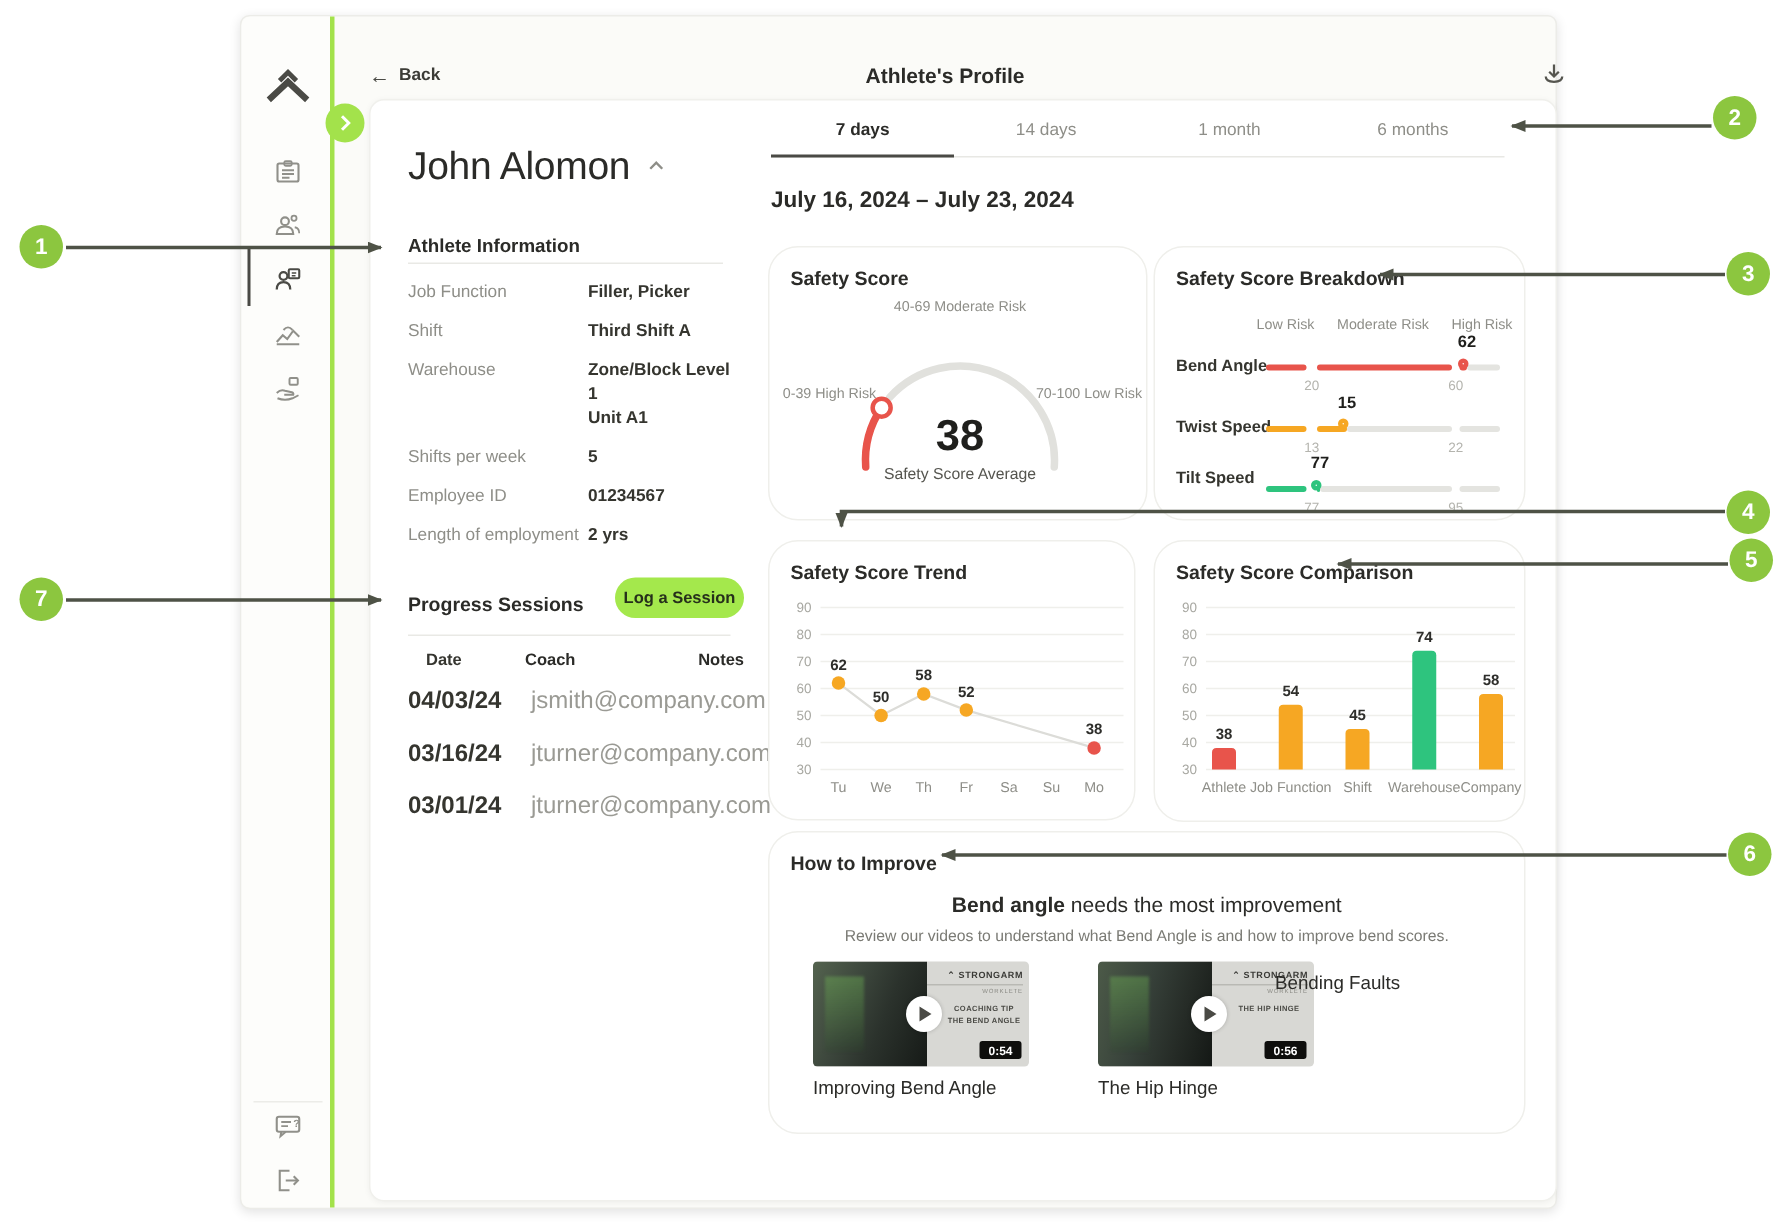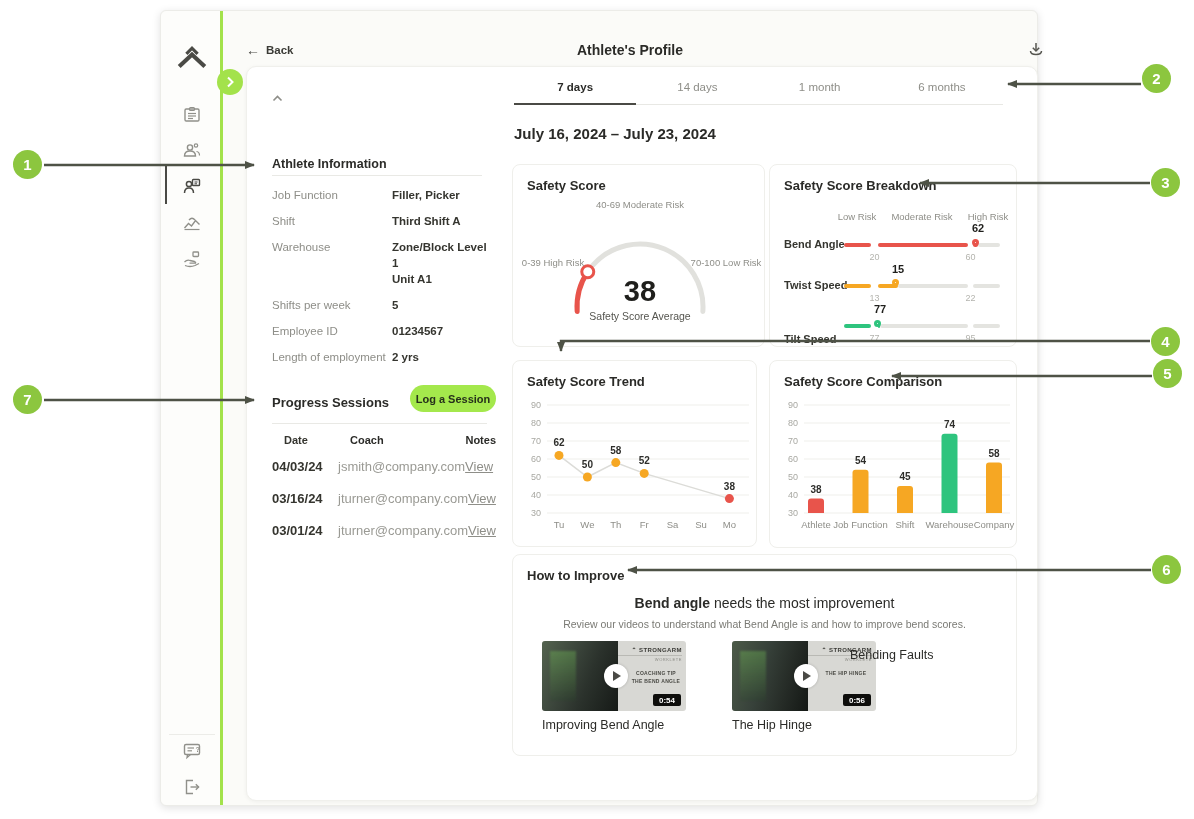--- a/index.html
+++ b/index.html
@@ -46,35 +46,35 @@
   .info-value { color:#35352F; font-weight:600; white-space:pre-line; }
 
   .sessions-title { position:absolute; left:25px; top:328px; font-size:13px; font-weight:700; color:#2B2B28; }
   .log-btn { position:absolute; left:163px; top:318px; width:86px; height:27px; border-radius:14px;
              background:#A4E84C; border:none; font-family:inherit; font-size:11px; font-weight:700;
              color:#26301B; cursor:pointer; }
   .hr2 { position:absolute; left:25px; top:356px; width:215px; height:1px; background:#E9E9E5; }
   .tbl-head { position:absolute; left:37px; top:367px; width:212px; display:flex;
               font-size:11px; font-weight:700; color:#2B2B28; }
   .tbl-rows { position:absolute; left:25px; top:392px; width:212px; display:flex; flex-direction:column; gap:17px; }
-  .tbl-row { display:flex; font-size:13px; align-items:flex-start; }
+  .tbl-row { display:flex; font-size:16px; align-items:flex-start;gap:16px; }
   .c-date { width:66px; flex:none; color:#35352F; font-weight:600; }
   .c-coach { flex:1; color:#9A9A94; }
   .c-notes { margin-left:auto; }
   .view-link { color:#8E8E88; text-decoration:underline; cursor:pointer; }
 
   
   .tab-bar { position:absolute; left:267px; top:8px; width:489px; height:30px; display:flex;
              border-bottom:1px solid #E8E8E4; }
   .tab { width:122.25px; text-align:center; font-size:11.5px; color:#8E8E88; padding-top:6px;
          cursor:pointer; height:30px; }
   .tab.active { color:#2B2B28; font-weight:700; border-bottom:2.5px solid #4A4A45; }
   .date-range { position:absolute; left:267px; top:58px; font-size:15px; font-weight:700; color:#2B2B28; }
 
-  .card { position:absolute; background:#fff; border:1px solid #EFEFEB; border-radius:8px; }
+  .card { position:absolute; background:#fff; border:1px solid #EFEFEB; border-radius:20px; }
   .card-title { position:absolute; left:14px; top:13px; font-size:13px; font-weight:700; color:#2B2B28; }
   .c-score { left:265px; top:97px; width:253px; height:183px; }
   .c-break { left:522px; top:97px; width:248px; height:183px; }
   .c-trend { left:265px; top:293px; width:245px; height:187px; }
   .c-comp  { left:522px; top:293px; width:248px; height:188px; }
   .c-improve { left:265px; top:487px; width:505px; height:202px; }
   .more-bar { position:absolute; left:267px; top:692px; width:501px; height:27px; background:#FDFDFB;
               border:1px solid #E9E9E5; border-radius:6px; display:flex; align-items:center;
               justify-content:center; gap:7px; font-size:11px; color:#4F4F49; cursor:pointer; }
 
@@ -200,20 +200,21 @@
       <g>
         <line x1="9" y1="3" x2="9" y2="10.5" stroke="#55554F" stroke-width="1.5"></line>
         <polyline points="5.8,7.8 9,11 12.2,7.8" fill="none" stroke="#55554F" stroke-width="1.5"></polyline>
         <path d="M3.5,11 Q3.5,14.5 9,14.5 Q14.5,14.5 14.5,11" fill="none" stroke="#55554F" stroke-width="1.5"></path>
       </g>
     </svg>
 
     <div class="main-card">
 
       <div class="athlete-name">
+        <span>John Alomon</span>
         <svg width="11" height="7" viewBox="0 0 11 7">
           <polyline points="1.5,5.5 5.5,1.5 9.5,5.5" fill="none" stroke="#8E8E88" stroke-width="1.6"></polyline>
         </svg>
       </div>
       <div class="sec-title info-title">Athlete Information</div>
       <div class="hr1"></div>
       <div class="info-rows" id="info-rows">
           <div class="info-row">
             <span class="info-label">Job Function</span>
             <span class="info-value">Filler, Picker</span>
@@ -309,21 +310,21 @@
             <div class="bd-bound" style="left: 185.5px; top: 87px;">60</div>
             <div class="bd-label" style="top: 113.5px;">Twist Speed</div>
             <div class="bd-seg" style="left: 74px; top: 118.5px; width: 27px; background: rgb(246, 167, 35);"></div>
             <div class="bd-seg" style="left: 108px; top: 118.5px; width: 20px; background: rgb(246, 167, 35);"></div>
             <div class="bd-seg" style="left: 128px; top: 118.5px; width: 70px; background: rgb(228, 228, 224);"></div>
             <div class="bd-seg" style="left: 203px; top: 118.5px; width: 27px; background: rgb(228, 228, 224);"></div>
             <div class="bd-ring" style="left: 121.5px; top: 114px; border-color: rgb(246, 167, 35);"></div>
             <div class="bd-val" style="left: 108px; top: 97.5px;">15</div>
             <div class="bd-bound" style="left: 89.5px; top: 127.5px;">13</div>
             <div class="bd-bound" style="left: 185.5px; top: 127.5px;">22</div>
-            <div class="bd-label" style="top: 168px;">Tilt Speed</div>
+            <div class="bd-label" style="top: 148px;">Tilt Speed</div>
             <div class="bd-seg" style="left: 74px; top: 159px; width: 27px; background: rgb(46, 196, 126);"></div>
             <div class="bd-seg" style="left: 108px; top: 159px; width: 2px; background: rgb(46, 196, 126);"></div>
             <div class="bd-seg" style="left: 110px; top: 159px; width: 88px; background: rgb(228, 228, 224);"></div>
             <div class="bd-seg" style="left: 203px; top: 159px; width: 27px; background: rgb(228, 228, 224);"></div>
             <div class="bd-ring" style="left: 103.5px; top: 154.5px; border-color: rgb(46, 196, 126);"></div>
             <div class="bd-val" style="left: 90px; top: 138px;">77</div>
             <div class="bd-bound" style="left: 89.5px; top: 168px;">77</div>
             <div class="bd-bound" style="left: 185.5px; top: 168px;">95</div>
           </div>
       </div>

